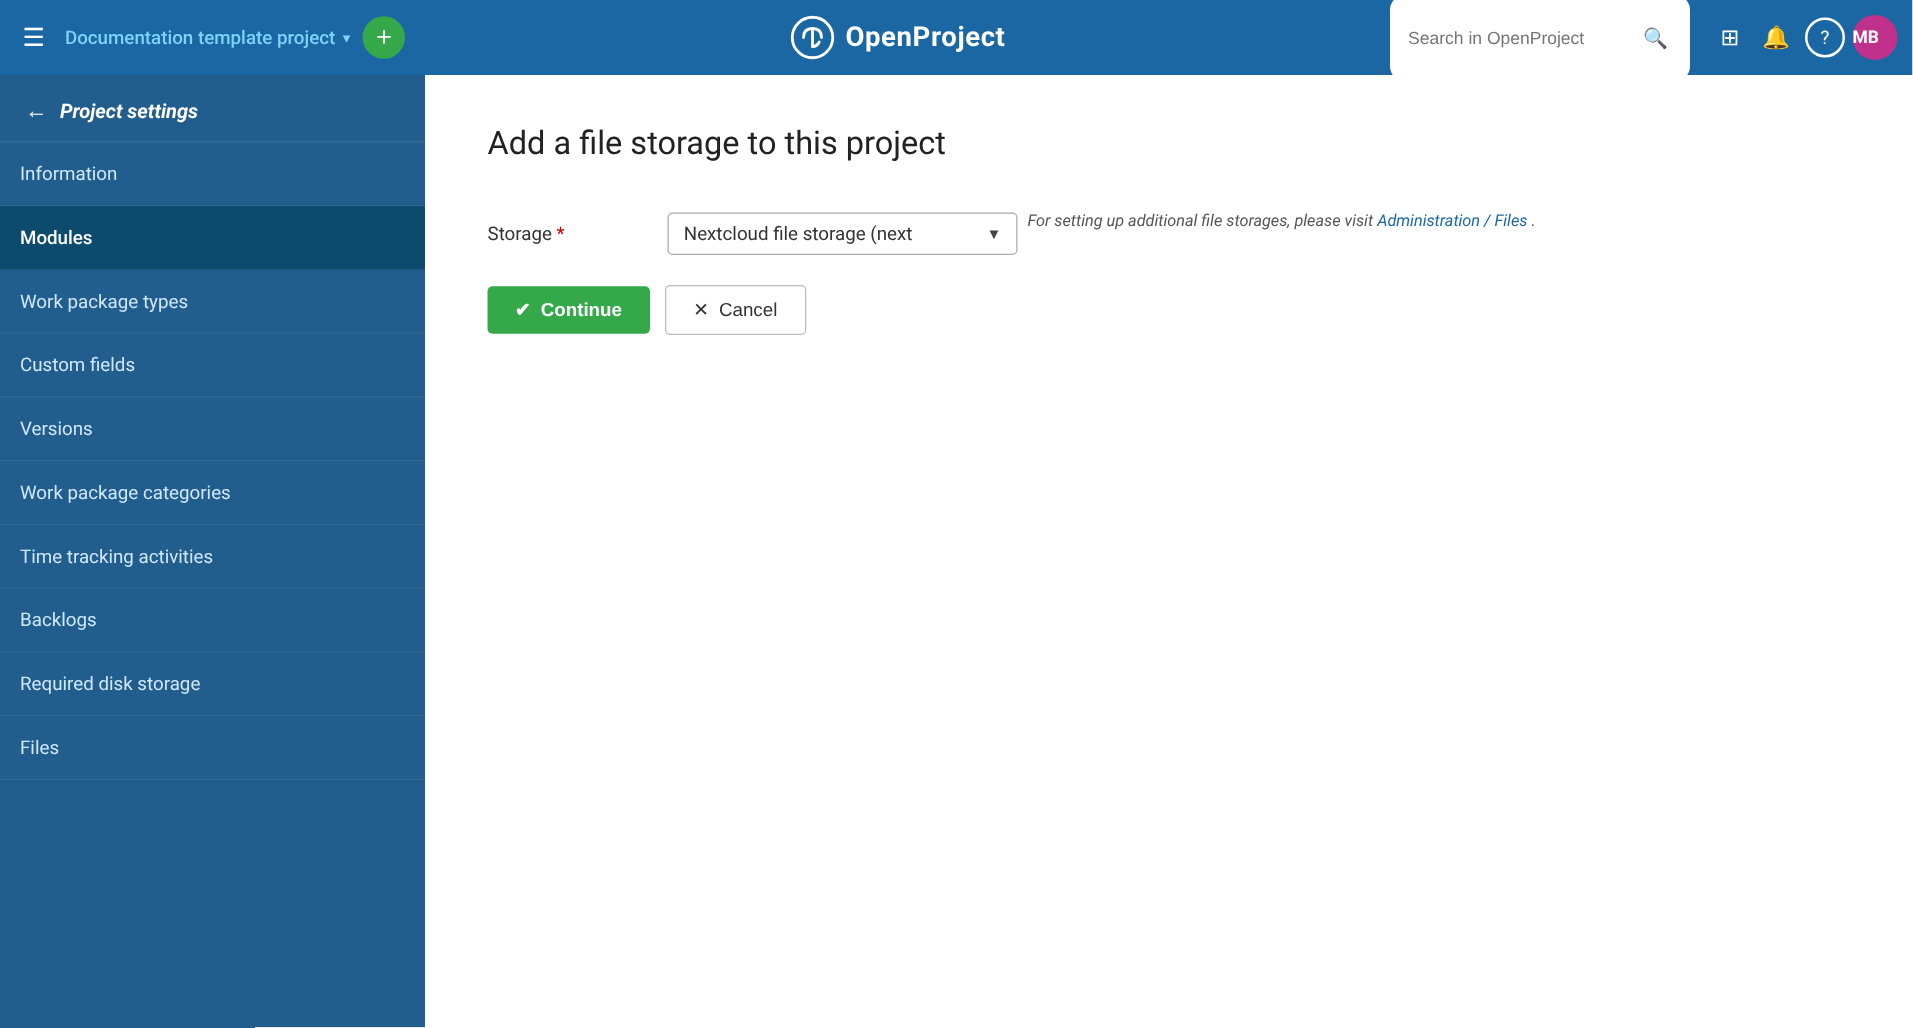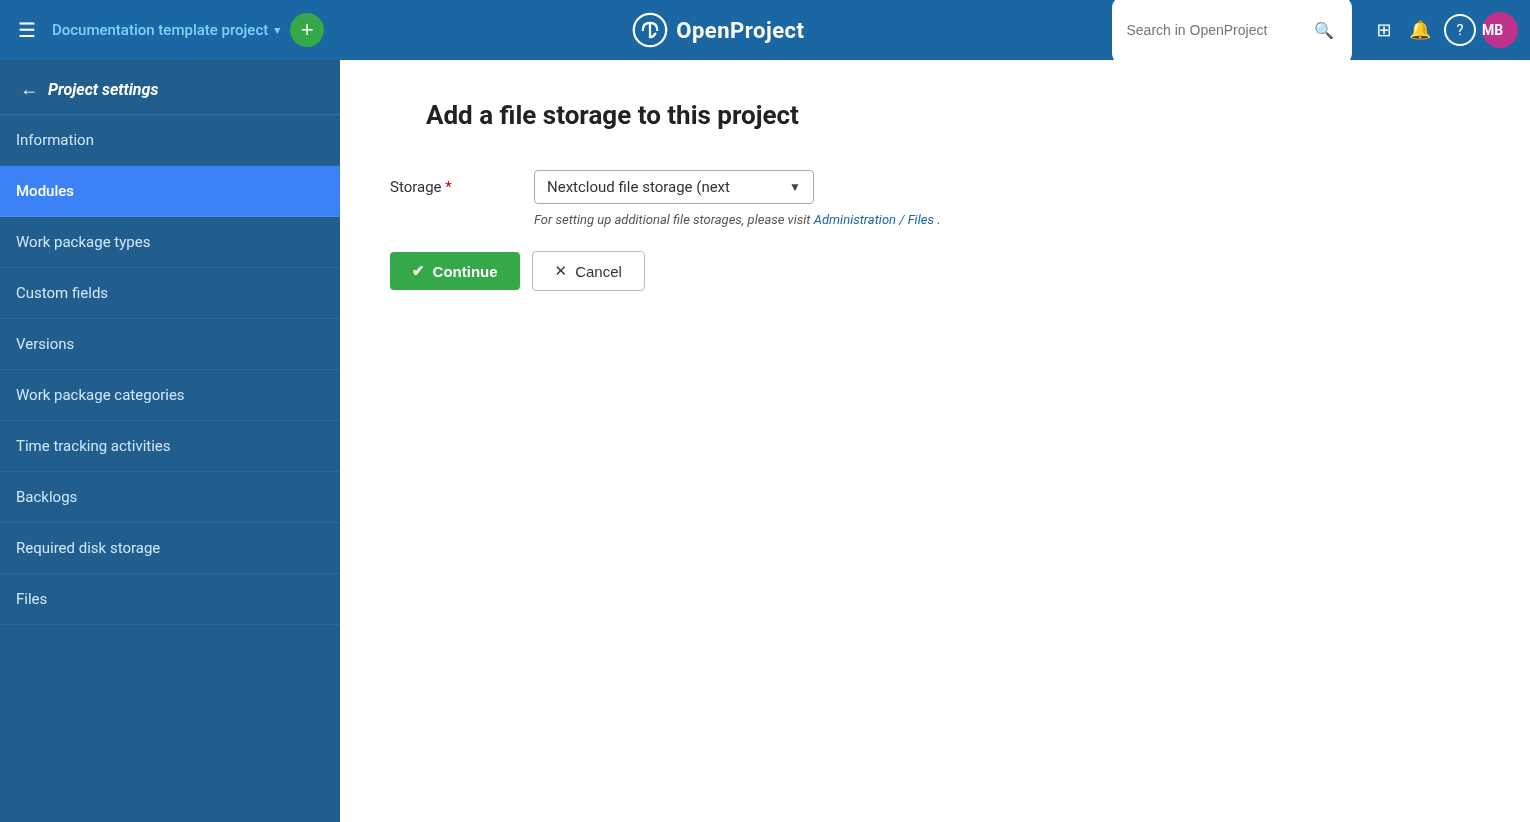--- a/index.html
+++ b/index.html
@@ -163,38 +163,37 @@
     }
     .sidebar-item {
       padding: 16px 16px;
       color: #d0e8ff;
       font-size: 15px;
       cursor: pointer;
       border-bottom: 1px solid rgba(255,255,255,0.07);
       transition: background 0.15s;
     }
     .sidebar-item.active {
-      background: #3b82f6;
+      background: #0c4a6e;
       color: #fff;
       font-weight: 500;
     }
 
     
     .content {
       flex: 1;
       background: #fff;
       padding: 40px 50px;
       overflow-y: auto;
     }
     .content-title {
       font-size: 26px;
-      font-weight: 700;
+      font-weight: 400;
       color: #222;
       margin-bottom: 40px;
-      margin-left: 36px;
     }
 
     
     .form-row {
       display: flex;
       align-items: flex-start;
       gap: 24px;
       margin-bottom: 24px;
     }
     .form-label {
@@ -202,21 +201,21 @@
       color: #333;
       min-width: 120px;
       padding-top: 8px;
       font-weight: 400;
     }
     .form-label .required {
       color: #c00;
     }
     .form-control-group {
       display: flex;
-      flex-direction: column;
+      flex-direction: row;
       gap: 8px;
       text-align: right;
     }
     .storage-select {
       border: 1px solid #aaa;
       border-radius: 4px;
       padding: 7px 12px;
       font-size: 15px;
       color: #333;
       background: #fff;

